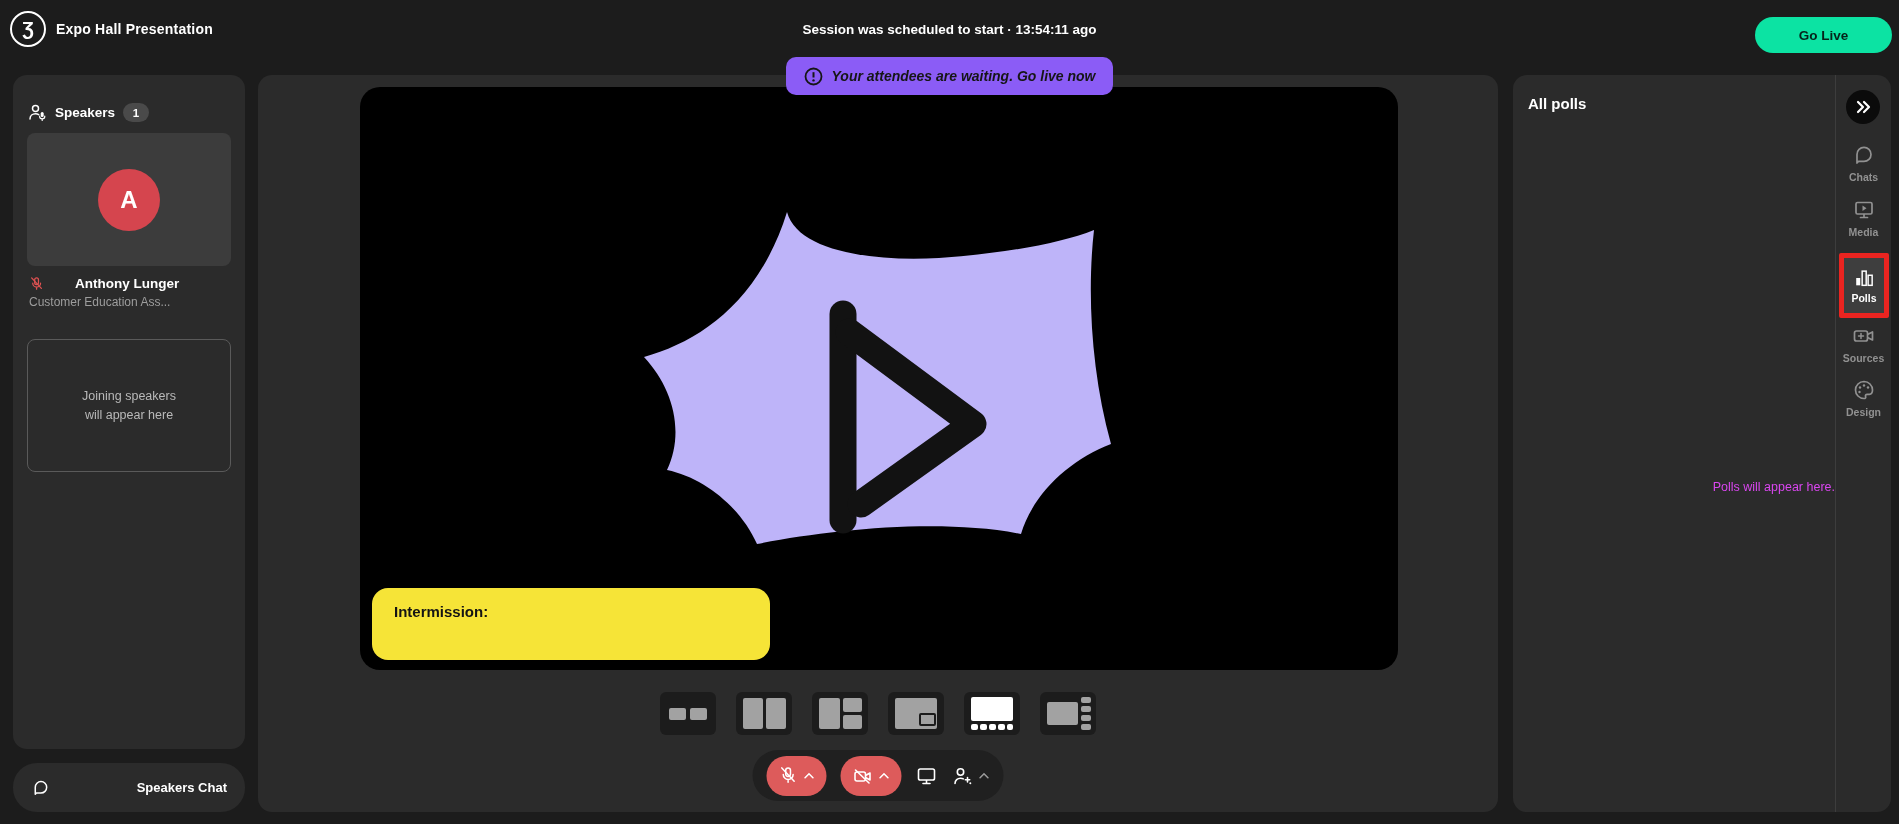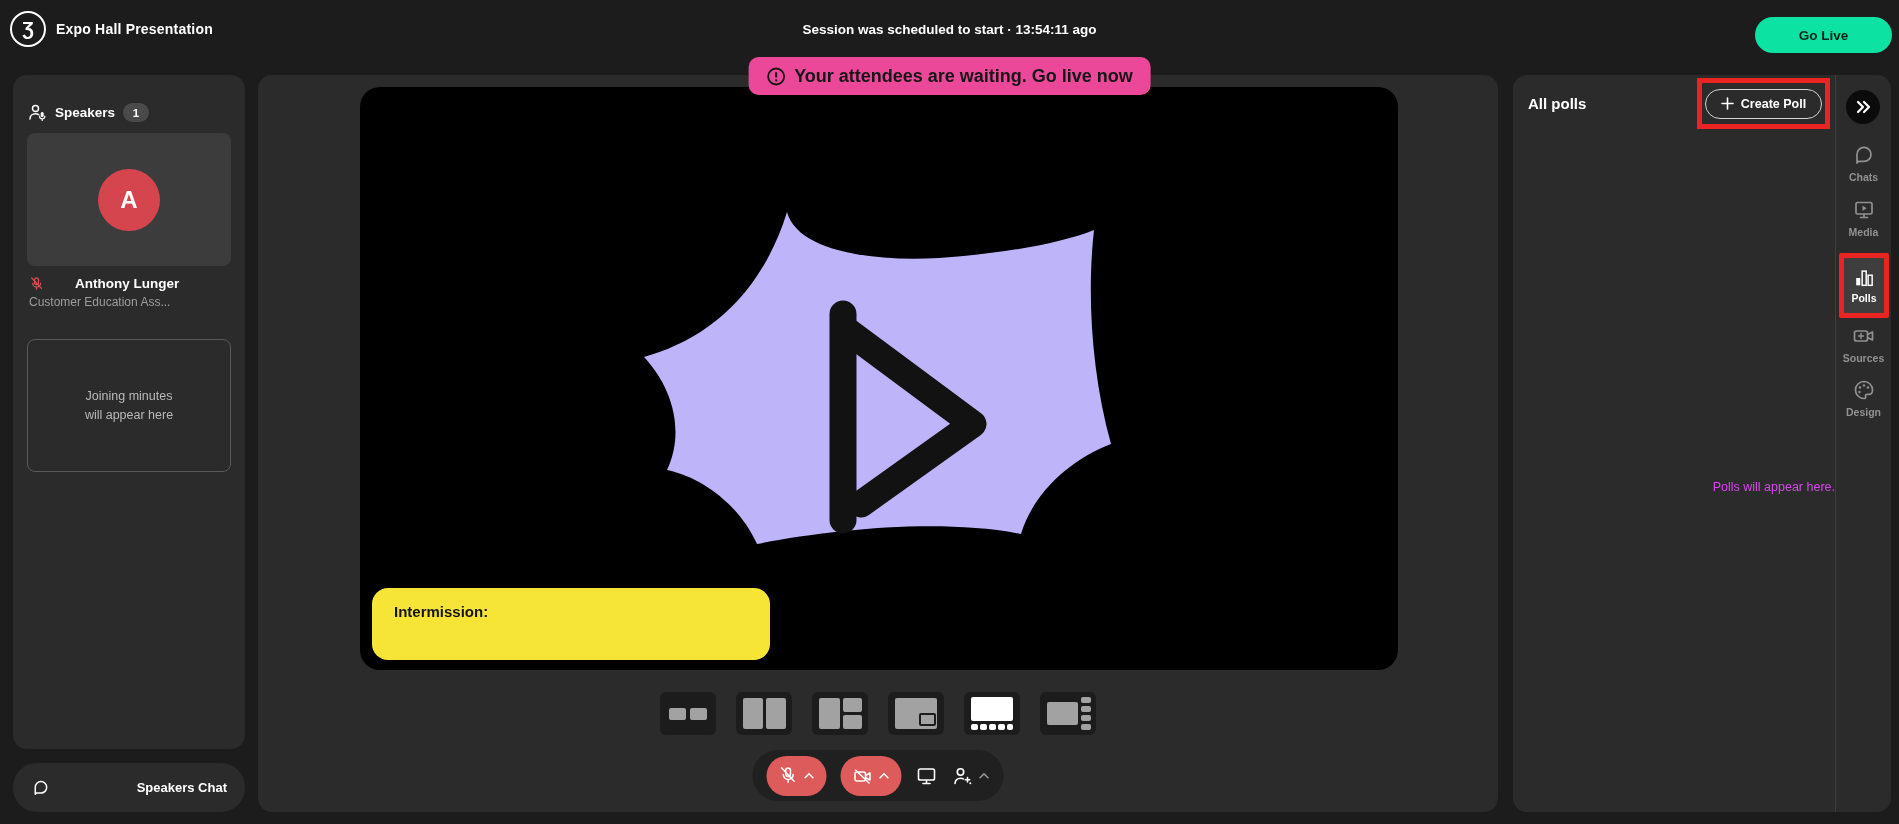--- a/index.html
+++ b/index.html
@@ -9,22 +9,22 @@
 
   
   .topbar { position:absolute; inset:0 0 auto 0; height:68px; }
   .logo-btn { position:absolute; left:10px; top:11px; width:36px; height:36px; border-radius:50%;
               border:2.5px solid #fff; background:transparent; display:flex; align-items:center; justify-content:center;
               color:#fff; font-size:19px; font-weight:bold; cursor:pointer; }
   .app-title { position:absolute; left:56px; top:21px; font-size:14px; font-weight:bold; letter-spacing:.2px; }
   .status-text { position:absolute; left:50%; transform:translateX(-50%); top:22px;
                  font-size:13.5px; font-weight:bold; white-space:nowrap; }
   .banner { position:absolute; left:50%; transform:translateX(-50%); top:57px; height:38px; z-index:30;
-            background:#ec4899; border-radius:10px; display:flex; align-items:center; gap:9px;
-            padding:0 18px; color:#161616; font-size:18px; font-weight:bold; white-space:nowrap; }
+            background:#8b5cf6; border-radius:10px; display:flex; align-items:center; gap:9px;
+            padding:0 18px; color:#161616; font-size:14px; font-weight:bold; white-space:nowrap;font-style:italic; }
   .go-live { position:absolute; right:7px; top:17px; width:137px; height:36px; border:none; border-radius:20px;
              background:#0ce3a3; color:#06231a; font-size:13.5px; font-weight:bold; cursor:pointer;
              font-family:"Liberation Sans", sans-serif; }
 
   .panel { position:absolute; background:#2b2b2b; border-radius:14px; }
 
   
   .speakers-panel { left:13px; top:75px; width:232px; height:674px; }
   .sp-header { position:absolute; left:15px; top:28px; display:flex; align-items:center; gap:8px; }
   .sp-title { font-size:13.5px; font-weight:bold; }
@@ -127,21 +127,21 @@
       <svg width="15" height="15" viewBox="0 0 20 20">
         <rect x="7.6" y="2.5" width="5" height="9" rx="2.5" fill="none" stroke="#e05252" stroke-width="1.7"></rect>
         <path d="M5 9.5a5.2 5.2 0 0 0 10.4 0M10.1 15v2.5" fill="none" stroke="#e05252" stroke-width="1.7" stroke-linecap="round"></path>
         <line x1="3.5" y1="2.5" x2="16.5" y2="16.5" stroke="#e05252" stroke-width="1.7" stroke-linecap="round"></line>
       </svg>
       <span class="sp-name">Anthony Lunger</span>
     </div>
     <div class="sp-role">Customer Education Ass...</div>
 
     <div class="joining-box">
-      <span>Joining minutes</span>
+      <span>Joining speakers</span>
       <span>will appear here</span>
     </div>
   </aside>
 
   <div class="speakers-chat">
     <svg width="19" height="19" viewBox="0 0 20 20">
       <path d="M4.5 17V9.8A6 6 0 0 1 10.5 3.8 6 6 0 0 1 16.5 9.8 6 6 0 0 1 10.5 15.8H5.7Z" fill="none" stroke="#fff" stroke-width="1.6" stroke-linejoin="round"></path>
     </svg>
     <span>Speakers Chat</span>
   </div>
@@ -233,28 +233,20 @@
         <svg width="11" height="7" viewBox="0 0 12 8">
           <polyline points="1.5,6.5 6,2 10.5,6.5" fill="none" stroke="#9a9a9a" stroke-width="1.8" stroke-linecap="round"></polyline>
         </svg>
       </button>
     </div>
   </main>
 
   <section class="panel polls-panel">
     <div class="polls-title">All polls</div>
 
-    <div class="create-annotation">
-      <button class="create-poll">
-        <svg width="13" height="13" viewBox="0 0 13 13">
-          <path d="M6.5 1v11M1 6.5h11" stroke="#fff" stroke-width="1.6" stroke-linecap="round"></path>
-        </svg>
-        <span>Create Poll</span>
-      </button>
-    </div>
 
     <div class="polls-empty">Polls will appear here.</div>
 
     <div class="rail-divider"></div>
 
     <nav class="rail">
       <button class="collapse-btn">
         <svg width="17" height="14" viewBox="0 0 17 14">
           <polyline points="3,2 8,7 3,12" fill="none" stroke="#fff" stroke-width="2.2" stroke-linecap="round" stroke-linejoin="round"></polyline>
           <polyline points="9,2 14,7 9,12" fill="none" stroke="#fff" stroke-width="2.2" stroke-linecap="round" stroke-linejoin="round"></polyline>

